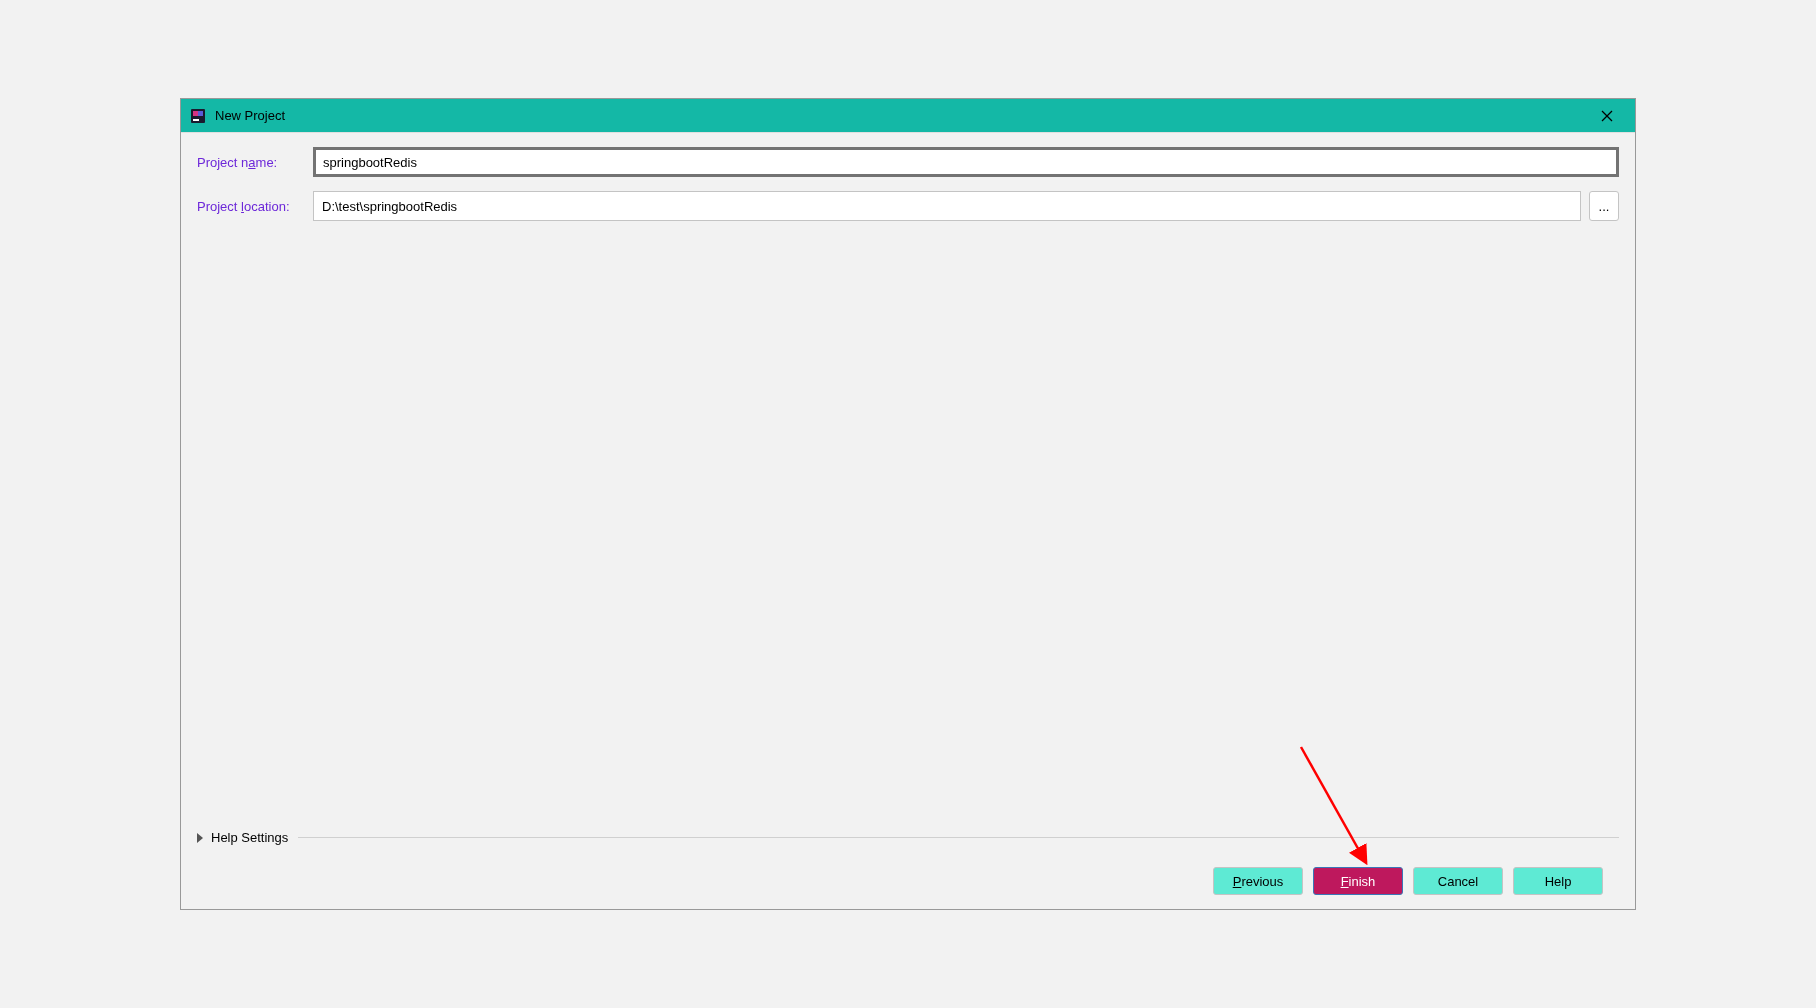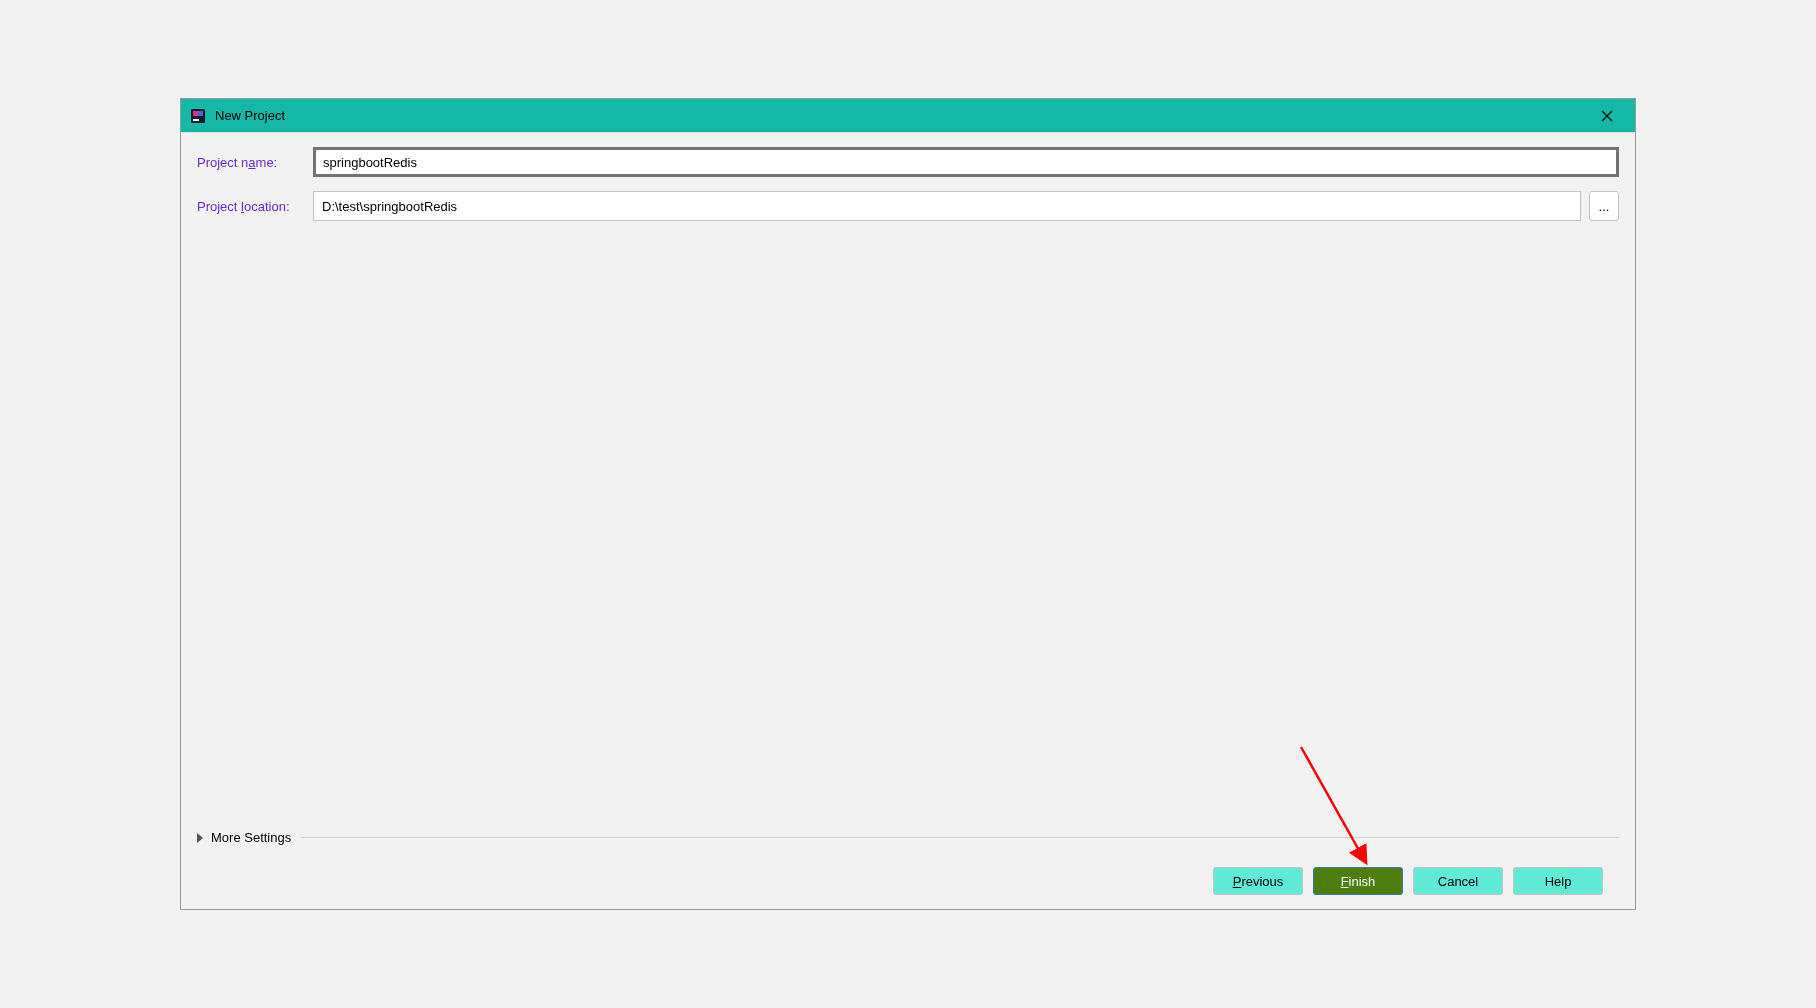--- a/index.html
+++ b/index.html
@@ -139,21 +139,21 @@
       height: 28px;
       border: 1px solid #c4c4c4;
       background: #5eead4;
       font-size: 13px;
       cursor: pointer;
       border-radius: 3px;
       padding: 0 14px;
       font-family: inherit;
     }
     .action-btn.primary {
-      background: #4d7c0f;
+      background: #be185d;
       border-color: #3a76b7;
       color: #fff;
     }
     .action-btn .mnemonic {
       text-decoration: underline;
     }
     .annotation-arrow {
       position: absolute;
       pointer-events: none;
     }
@@ -191,21 +191,21 @@
     <div class="form-row">
       <label class="form-label">Project <span class="mnemonic">l</span>ocation:</label>
       <input type="text" class="text-input" value="D:\test\springbootRedis" style="">
       <button class="browse-btn">...</button>
     </div>
 
     <div class="spacer"></div>
 
     <div class="more-settings-row">
       <div class="expand-arrow"></div>
-      <span class="more-settings-label">More Settings</span>
+      <span class="more-settings-label">Help Settings</span>
       <div class="more-settings-divider"></div>
     </div>
 
     <div class="button-bar">
       <button class="action-btn"><span class="mnemonic">P</span>revious</button>
       <button class="action-btn primary"><span class="mnemonic">F</span>inish</button>
       <button class="action-btn">Cancel</button>
       <button class="action-btn">Help</button>
     </div>
 

